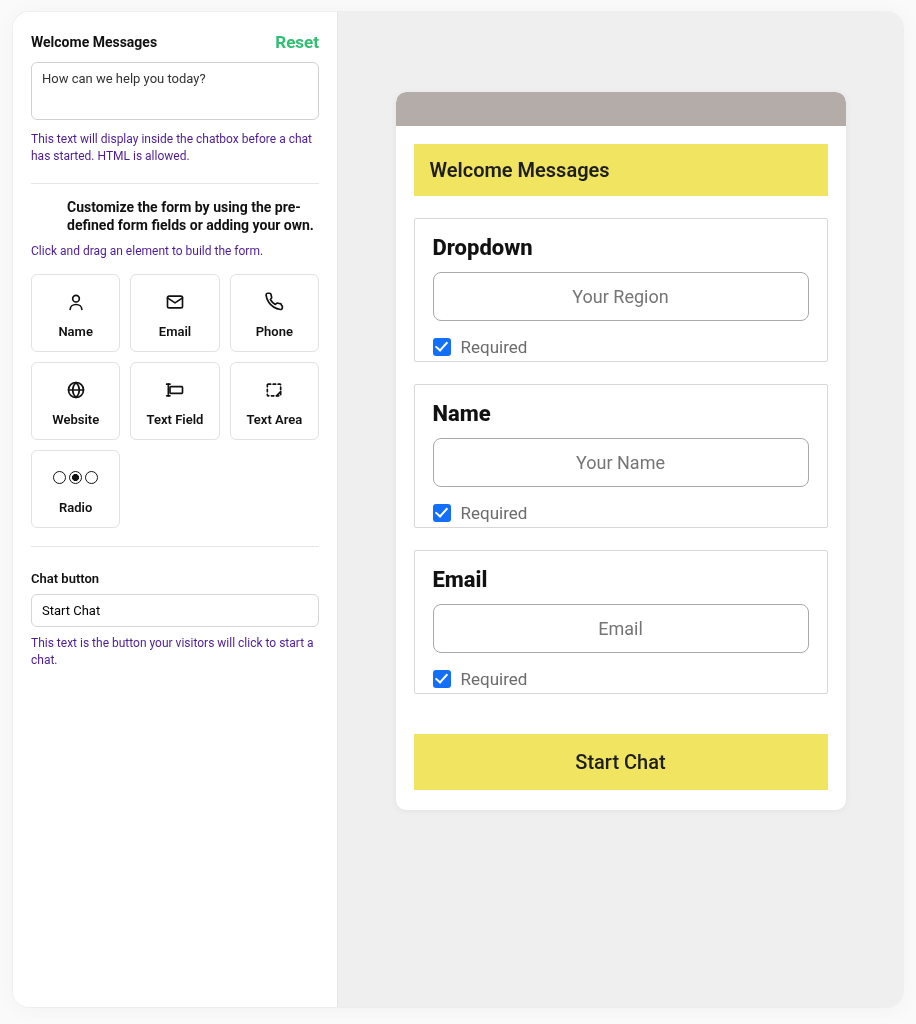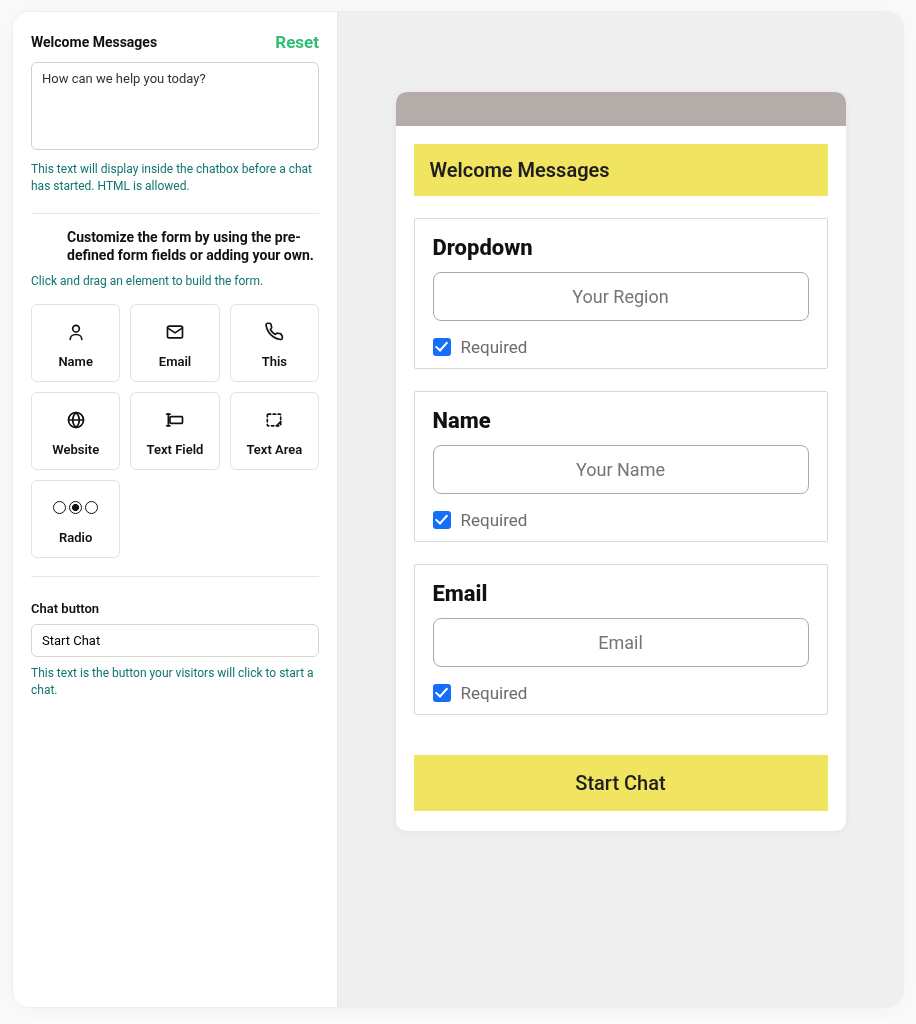--- a/index.html
+++ b/index.html
@@ -39,31 +39,31 @@
       color: #111;
     }
     .reset-link {
       color: #2fbf71;
       font-size: 17px;
       font-weight: 700;
       cursor: pointer;
     }
     .welcome-textarea {
       width: 100%;
-      height: 88px;
+      height: 58px;
       border: 1px solid #d1d1d1;
       border-radius: 6px;
       padding: 8px 10px;
       font-size: 13px;
       font-family: inherit;
       resize: none;
       color: #333;
     }
     .help-text {
-      color: #0f766e;
+      color: #4c1d95;
       font-size: 12px;
       line-height: 1.4;
       margin-top: 8px;
     }
     .divider {
       border-top: 1px solid #e6e6e6;
       margin: 18px 0 14px 0;
     }
     .customize-h {
       font-size: 14px;
@@ -144,21 +144,21 @@
       background: #f0e460;
       padding: 14px 16px;
       font-size: 20px;
       font-weight: 600;
       color: #1e1e1e;
     }
     .form-block {
       margin: 22px 18px 0 18px;
       border: 1px solid #d8d8d8;
       border-radius: 2px;
-      padding: 16px 18px 11px 18px;
+      padding: 16px 18px 4px 18px;
     }
     .form-block h4 {
       font-size: 22px;
       font-weight: 800;
       color: #111;
       margin-bottom: 12px;
     }
     .form-input {
       width: 100%;
       border: 1px solid #a9a9a9;
@@ -264,21 +264,21 @@
         </div>
         <span class="tile-label">Email</span>
       </div>
 
       <div class="field-tile">
         <div class="tile-icon">
           <svg width="20" height="20" viewBox="0 0 24 24" fill="none" stroke="currentColor" stroke-width="2" stroke-linecap="round" stroke-linejoin="round">
               <path d="M22 17v2a2 2 0 0 1-2.2 2 19 19 0 0 1-8.3-3 19 19 0 0 1-6-6A19 19 0 0 1 2.5 3.7 2 2 0 0 1 4.5 1.5h2a2 2 0 0 1 2 1.7c.1.9.3 1.8.6 2.6a2 2 0 0 1-.5 2.1L7.6 9a16 16 0 0 0 6 6l1.1-1.1a2 2 0 0 1 2.1-.5c.8.3 1.7.5 2.6.6a2 2 0 0 1 1.6 2z"></path>
             </svg>
         </div>
-        <span class="tile-label">This</span>
+        <span class="tile-label">Phone</span>
       </div>
 
       <div class="field-tile">
         <div class="tile-icon">
           <svg width="20" height="20" viewBox="0 0 24 24" fill="none" stroke="currentColor" stroke-width="2" stroke-linecap="round" stroke-linejoin="round">
               <circle cx="12" cy="12" r="9"></circle>
               <path d="M3 12h18"></path>
               <path d="M12 3c2.5 2.5 4 5.5 4 9s-1.5 6.5-4 9c-2.5-2.5-4-5.5-4-9s1.5-6.5 4-9z"></path>
             </svg>
         </div>

